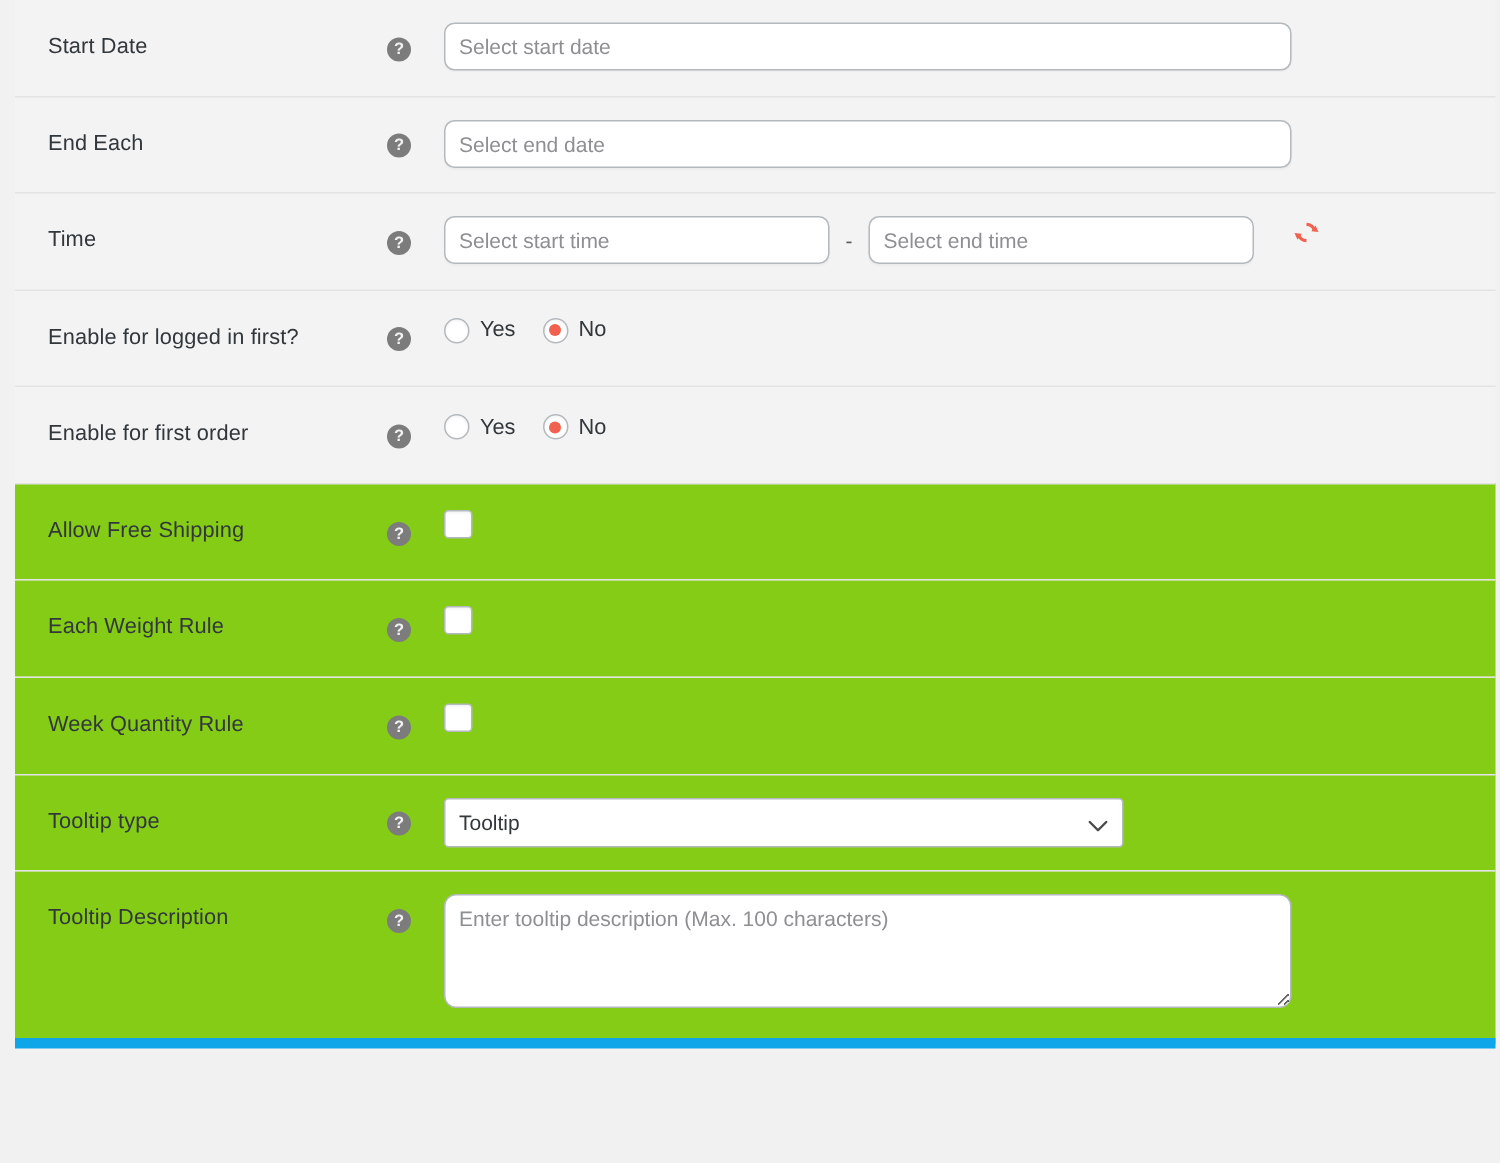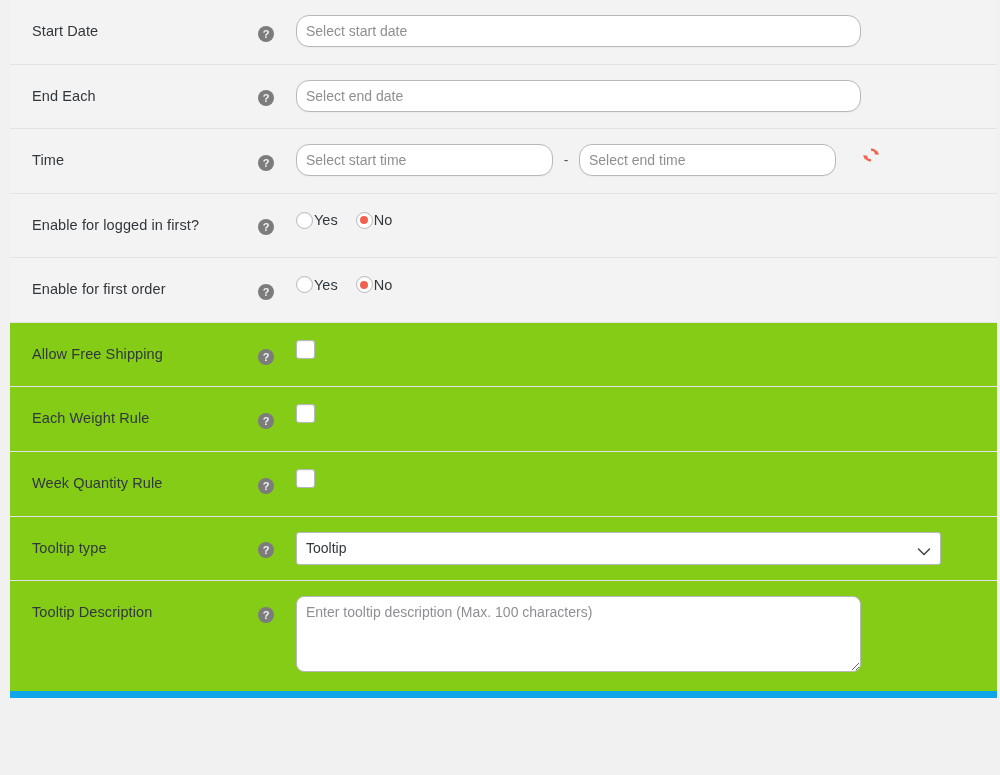--- a/index.html
+++ b/index.html
@@ -91,21 +91,21 @@
   td.field-cell {
     padding: 15px 0 15px 0;
     box-sizing: border-box;
   }
 
   
   .txt {
     box-sizing: border-box;
     height: 32px;
     border: 1px solid #b4b9be;
-    border-radius: 13px;
+    border-radius: 7px;
     background: #ffffff;
     font-family: "Liberation Sans", sans-serif;
     font-size: 14px;
     color: #0c4a6e;
     padding: 0 9px;
     outline: none;
     box-shadow: 0 1px 1px rgba(0,0,0,0.03);
   }
   .txt::placeholder { color: #8d8f92; opacity: 1; }
 
@@ -160,21 +160,21 @@
   }
   .radio-box.on::after {
     content: "";
     position: absolute;
     left: 3.5px; top: 3.5px;
     width: 8px; height: 8px;
     border-radius: 50%;
     background: #f2614f;
   }
   .radio-text {
-    margin-left: 1px;
+    margin-left: 7px;
     font-size: 14.5px;
     color: #32373c;
   }
 
   
   .check-box {
     width: 17px;
     height: 17px;
     border: 1px solid #b4b9be;
     border-radius: 3px;
@@ -182,21 +182,21 @@
     display: inline-block;
     box-shadow: inset 0 1px 2px rgba(0,0,0,0.06);
     cursor: pointer;
     margin-top: 2px;
   }
 
   
   .sel-wrap {
     position: relative;
     display: inline-block;
-    width: 645px;
+    width: 453px;
   }
   .sel {
     box-sizing: border-box;
     width: 100%;
     height: 33px;
     border: 1px solid #b4b9be;
     border-radius: 3px;
     background: #ffffff;
     font-family: "Liberation Sans", sans-serif;
     font-size: 14px;

